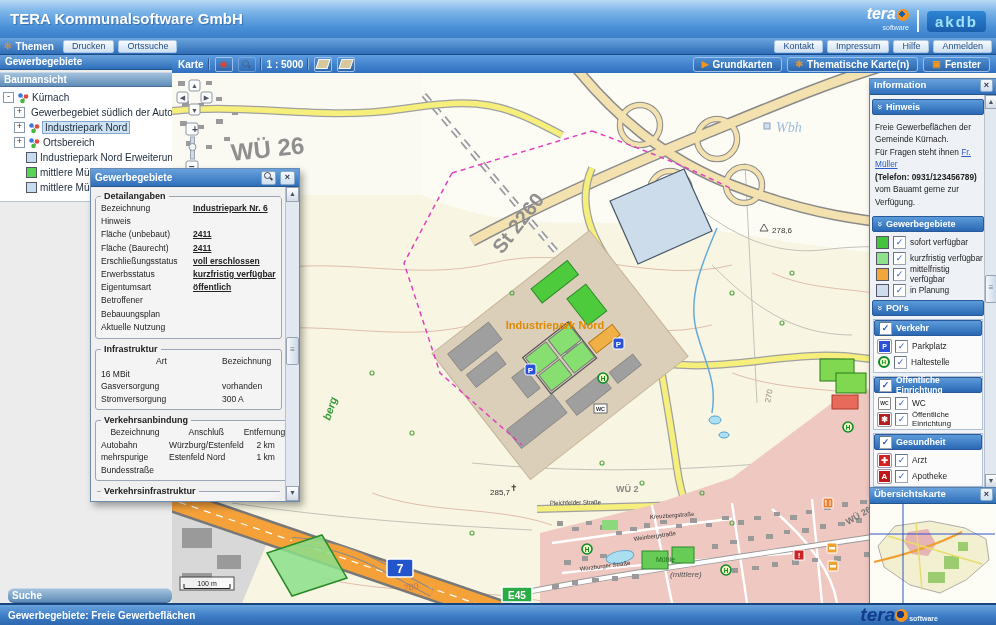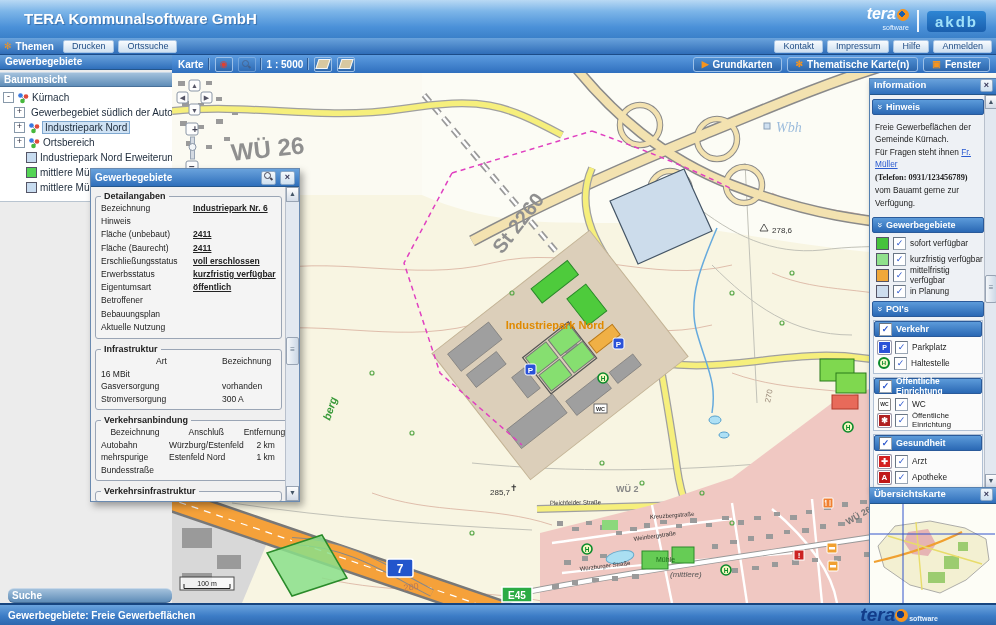--- a/index.html
+++ b/index.html
@@ -1,21 +1,21 @@
 <!DOCTYPE html>
 <html><head>
 <meta charset="utf-8">
 <style>
   html,body{margin:0;padding:0;background:#444;}
   .app{position:relative;width:996px;height:625px;overflow:hidden;background:#fff;
        font-family:"Liberation Sans",sans-serif;color:#222;}
   
   .hdr{position:absolute;inset:0 0 auto 0;height:38px;
        background:linear-gradient(180deg,#b9d9f4 0%,#7cb5e8 30%,#4a90d8 72%,#3a80c9 100%);}
-  .hdr-title{position:absolute;left:24px;top:10px;color:#fff;font-weight:bold;font-size:15px;
+  .hdr-title{position:absolute;left:10px;top:10px;color:#fff;font-weight:bold;font-size:15px;
        text-shadow:1px 1px 1px rgba(20,60,110,.45);}
   .hdr-logos{position:absolute;right:10px;top:7px;display:flex;align-items:center;gap:8px;}
   .logo-tera{color:#fff;font-weight:bold;font-size:16px;font-style:italic;line-height:14px;text-align:right;}
   .logo-tera .dot{display:inline-block;width:10px;height:10px;border-radius:50%;
        background:radial-gradient(circle at 40% 40%,#1a5fae 30%,#f7941d 34%);border:1px solid #f7941d;vertical-align:middle;margin-left:1px;}
   .logo-sub{display:block;font-size:7px;font-style:normal;font-weight:normal;color:#eaf4ff;text-align:right;}
   .logo-div{width:2px;height:22px;background:#fff;opacity:.9;}
   .logo-akdb{background:linear-gradient(180deg,#2e86d4,#1a5fae);color:#9fe0fa;font-weight:bold;
        font-size:15px;padding:2px 8px;border-radius:4px;letter-spacing:2px;}
   
@@ -53,21 +53,21 @@
   .pgon{display:inline-block;width:10px;height:8px;background:#d8c8a0;border:1px solid #f4f8fc;transform:skewX(-18deg);}
   
   .map{position:absolute;top:73px;left:172px;right:0;bottom:22px;overflow:hidden;background:#f9f7e8;}
   
   .popup{position:absolute;left:90px;top:168px;width:208px;height:332px;background:#f0f0f0;
        border:1px solid #6a8ab0;box-shadow:3px 4px 7px rgba(0,0,0,.35);}
   .w-title{height:17px;background:linear-gradient(180deg,#69a2dc,#2f6fbb);display:flex;align-items:center;
        gap:4px;padding:0 4px;color:#fff;font-weight:bold;font-size:10px;border-bottom:1px solid #24568c;}
   .w-ico{width:13px;height:12px;background:linear-gradient(180deg,#f4f8fc,#cfe0f0);border:1px solid #8aa8c8;
        color:#335;font-size:9px;line-height:11px;text-align:center;border-radius:2px;}
-  .p-body{position:absolute;top:18px;left:0;right:13px;bottom:0;overflow:hidden;padding:1px 2px;}
+  .p-body{position:absolute;top:18px;left:0;right:13px;bottom:0;overflow:hidden;padding:1px 2px;border-radius:26px;}
   fieldset{border:1px solid #9aa5b5;border-radius:3px;margin:3px 2px 5px;padding:1px 5px 4px;background:#f4f4f4;}
   legend{font-weight:bold;font-size:9px;padding:0 3px;}
   .dr{display:grid;grid-template-columns:92px 1fr;font-size:8.5px;line-height:13.2px;}
   .dr .v{font-weight:bold;text-decoration:underline;}
   .t2{display:grid;grid-template-columns:1fr 54px;font-size:8.5px;line-height:12.5px;}
   .t3a{display:grid;grid-template-columns:68px 1fr 44px;font-size:8.5px;line-height:12.5px;}
   .th{font-weight:normal;}
   .tc{text-align:center;}
   
   .vscroll{position:absolute;top:18px;right:0;width:13px;bottom:0;background:#e2e8f0;border-left:1px solid #b8c0cc;}
@@ -81,21 +81,21 @@
   .i-title{height:15px;background:linear-gradient(180deg,#69a2dc,#2f6fbb);display:flex;
        padding:0 4px;color:#fff;font-weight:bold;font-size:9.5px;border-bottom:1px solid #24568c;}
   .i-body{position:absolute;top:16px;left:0;right:12px;bottom:0;overflow:hidden;padding:2px 1px 2px 2px;}
   .i-scroll{position:absolute;top:16px;right:0;width:12px;bottom:0;background:#e2e8f0;border-left:1px solid #b8c0cc;}
   .i-scroll .sb-btn{height:12px;}
   .sec-h{height:14px;background:linear-gradient(180deg,#5c9bda,#2a68b4);border:1px solid #2a5a9a;border-radius:2px;
        color:#fff;display:flex;align-items:center;gap:4px;padding:0 4px;font-size:9px;font-weight:bold;margin:2px 0;}
   .chev{display:inline-block;transform:rotate(90deg);font-size:9px;font-weight:normal;}
   .hint{font-size:8.3px;line-height:1.5;padding:4px 3px 6px;color:#222;}
   .hint .lnk{color:#2a5ad0;text-decoration:underline;}
-  .hint .b{font-weight:bold;font-family:Liberation Serif, serif;}
+  .hint .b{font-weight:bold;}
   .leg-row,.poi-row{display:flex;align-items:center;gap:4px;height:16px;padding-left:4px;font-size:8.3px;}
   .leg-sw{width:11px;height:11px;border:1px solid #556;flex:0 0 auto;}
   .cb{width:11px;height:11px;flex:0 0 auto;background:#fff;border:1px solid #9aa6b4;border-top-color:#6a7684;
        border-left-color:#6a7684;font-size:9px;line-height:10px;text-align:center;color:#2a55cc;}
   .poi-grp{border:1px solid #b0c0d4;background:#fbfbfb;margin:3px 1px;padding-bottom:2px;}
   .poi-grp .sec-h{margin:0 0 2px;}
   .pi{width:11px;height:11px;flex:0 0 auto;display:flex;align-items:center;justify-content:center;
       font-weight:bold;color:#fff;font-size:7px;border-radius:1px;}
   .pi-p{background:#2a52d8;border:1px solid #fff;box-shadow:0 0 0 1px #99a;}
   .pi-h{border-radius:50%;border:2px solid #0a8a2a;background:#f2f8c8;color:#0a8a2a;width:8px;height:8px;font-size:6px;}

